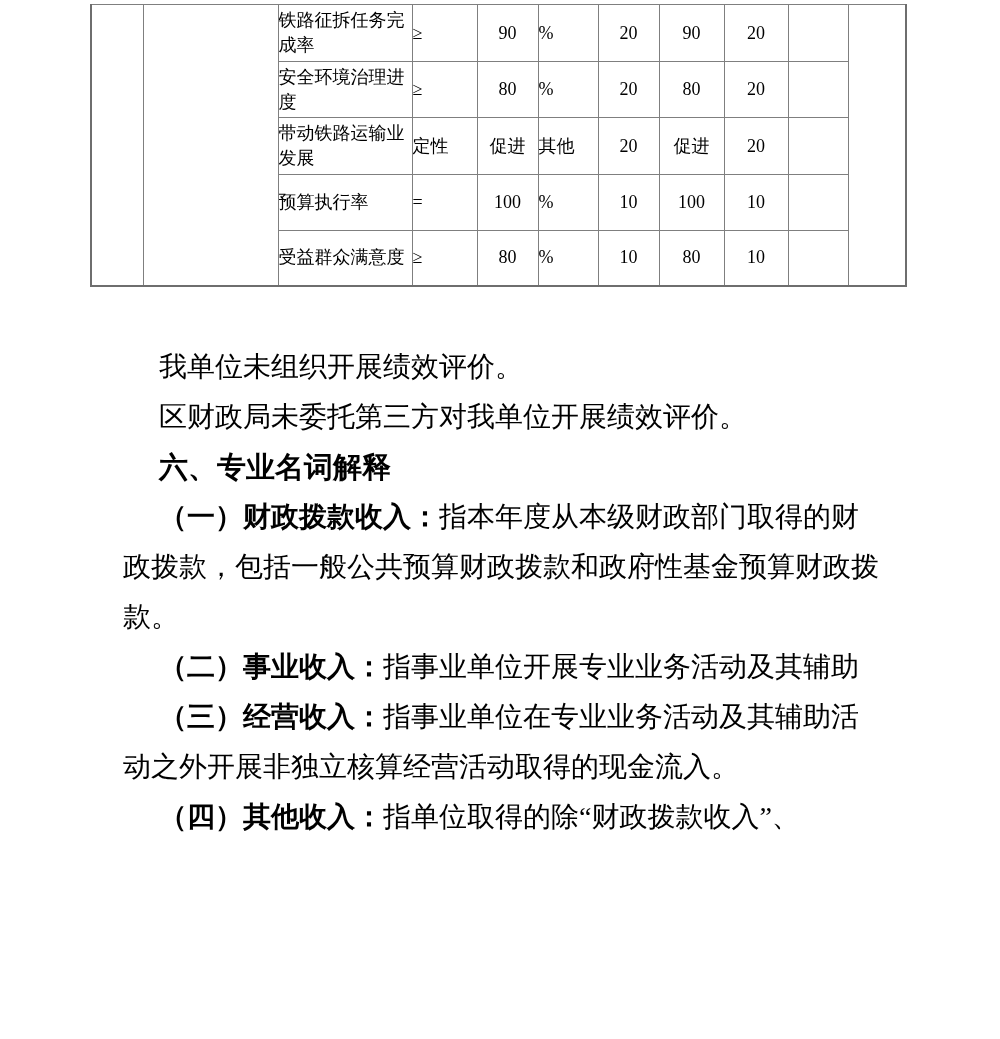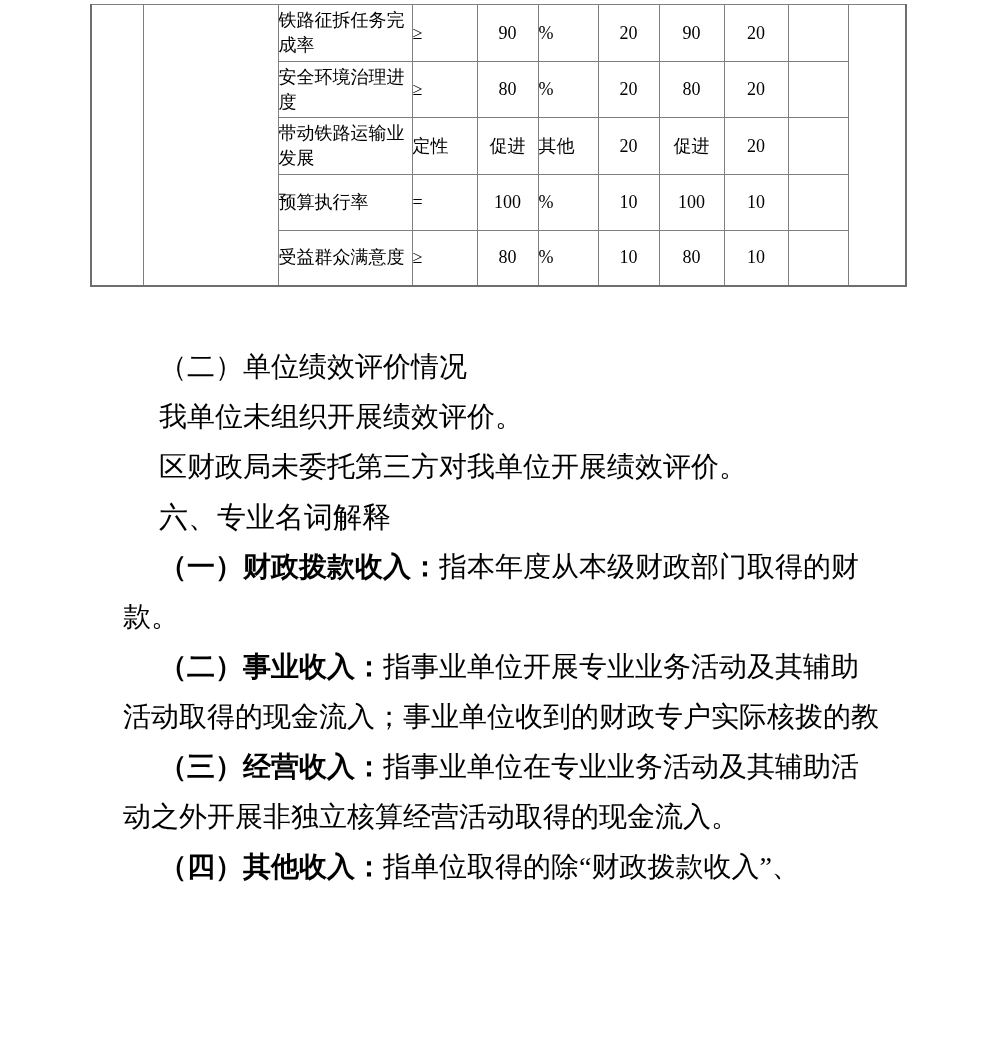--- a/index.html
+++ b/index.html
@@ -51,21 +51,21 @@
     left: 123px;
     top: 342px;
     width: 770px;
     font-size: 28px;
     line-height: 50px;
   }
   .line { height: 50px; white-space: nowrap; }
   .indent { padding-left: 36px; }
   .hei {
     font-family: "Liberation Sans", "DejaVu Sans", sans-serif;
-    font-weight: normal;
+    font-weight: bold;
     font-size: 29px;
   }
   .lead { font-weight: bold; text-align: right; }
 </style>
 </head>
 <body>
 
 <div class="page">
 
   <table class="grid">
@@ -133,26 +133,25 @@
         <td class="unit">%</td>
         <td class="num">10</td>
         <td class="num">80</td>
         <td class="num">10</td>
         <td class="blank"></td>
       </tr>
     </tbody>
   </table>
 
   <div class="text-block">
-    <div class="line indent"><span>（二）单位绩效评价情况</span></div>
     <div class="line indent"><span>我单位未组织开展绩效评价。</span></div>
     <div class="line indent"><span>区财政局未委托第三方对我单位开展绩效评价。</span></div>
     <div class="line indent"><span class="hei">六、专业名词解释</span></div>
     <div class="line indent"><span class="lead">（一）财政拨款收入：</span><span>指本年度从本级财政部门取得的财</span></div>
+    <div class="line"><span>政拨款，包括一般公共预算财政拨款和政府性基金预算财政拨</span></div>
     <div class="line"><span>款。</span></div>
     <div class="line indent"><span class="lead">（二）事业收入：</span><span>指事业单位开展专业业务活动及其辅助</span></div>
-    <div class="line"><span>活动取得的现金流入；事业单位收到的财政专户实际核拨的教</span></div>
     <div class="line indent"><span class="lead">（三）经营收入：</span><span>指事业单位在专业业务活动及其辅助活</span></div>
     <div class="line"><span>动之外开展非独立核算经营活动取得的现金流入。</span></div>
     <div class="line indent"><span class="lead">（四）其他收入：</span><span>指单位取得的除“财政拨款收入”、</span></div>
   </div>
 
 </div>
 
 </body></html>

